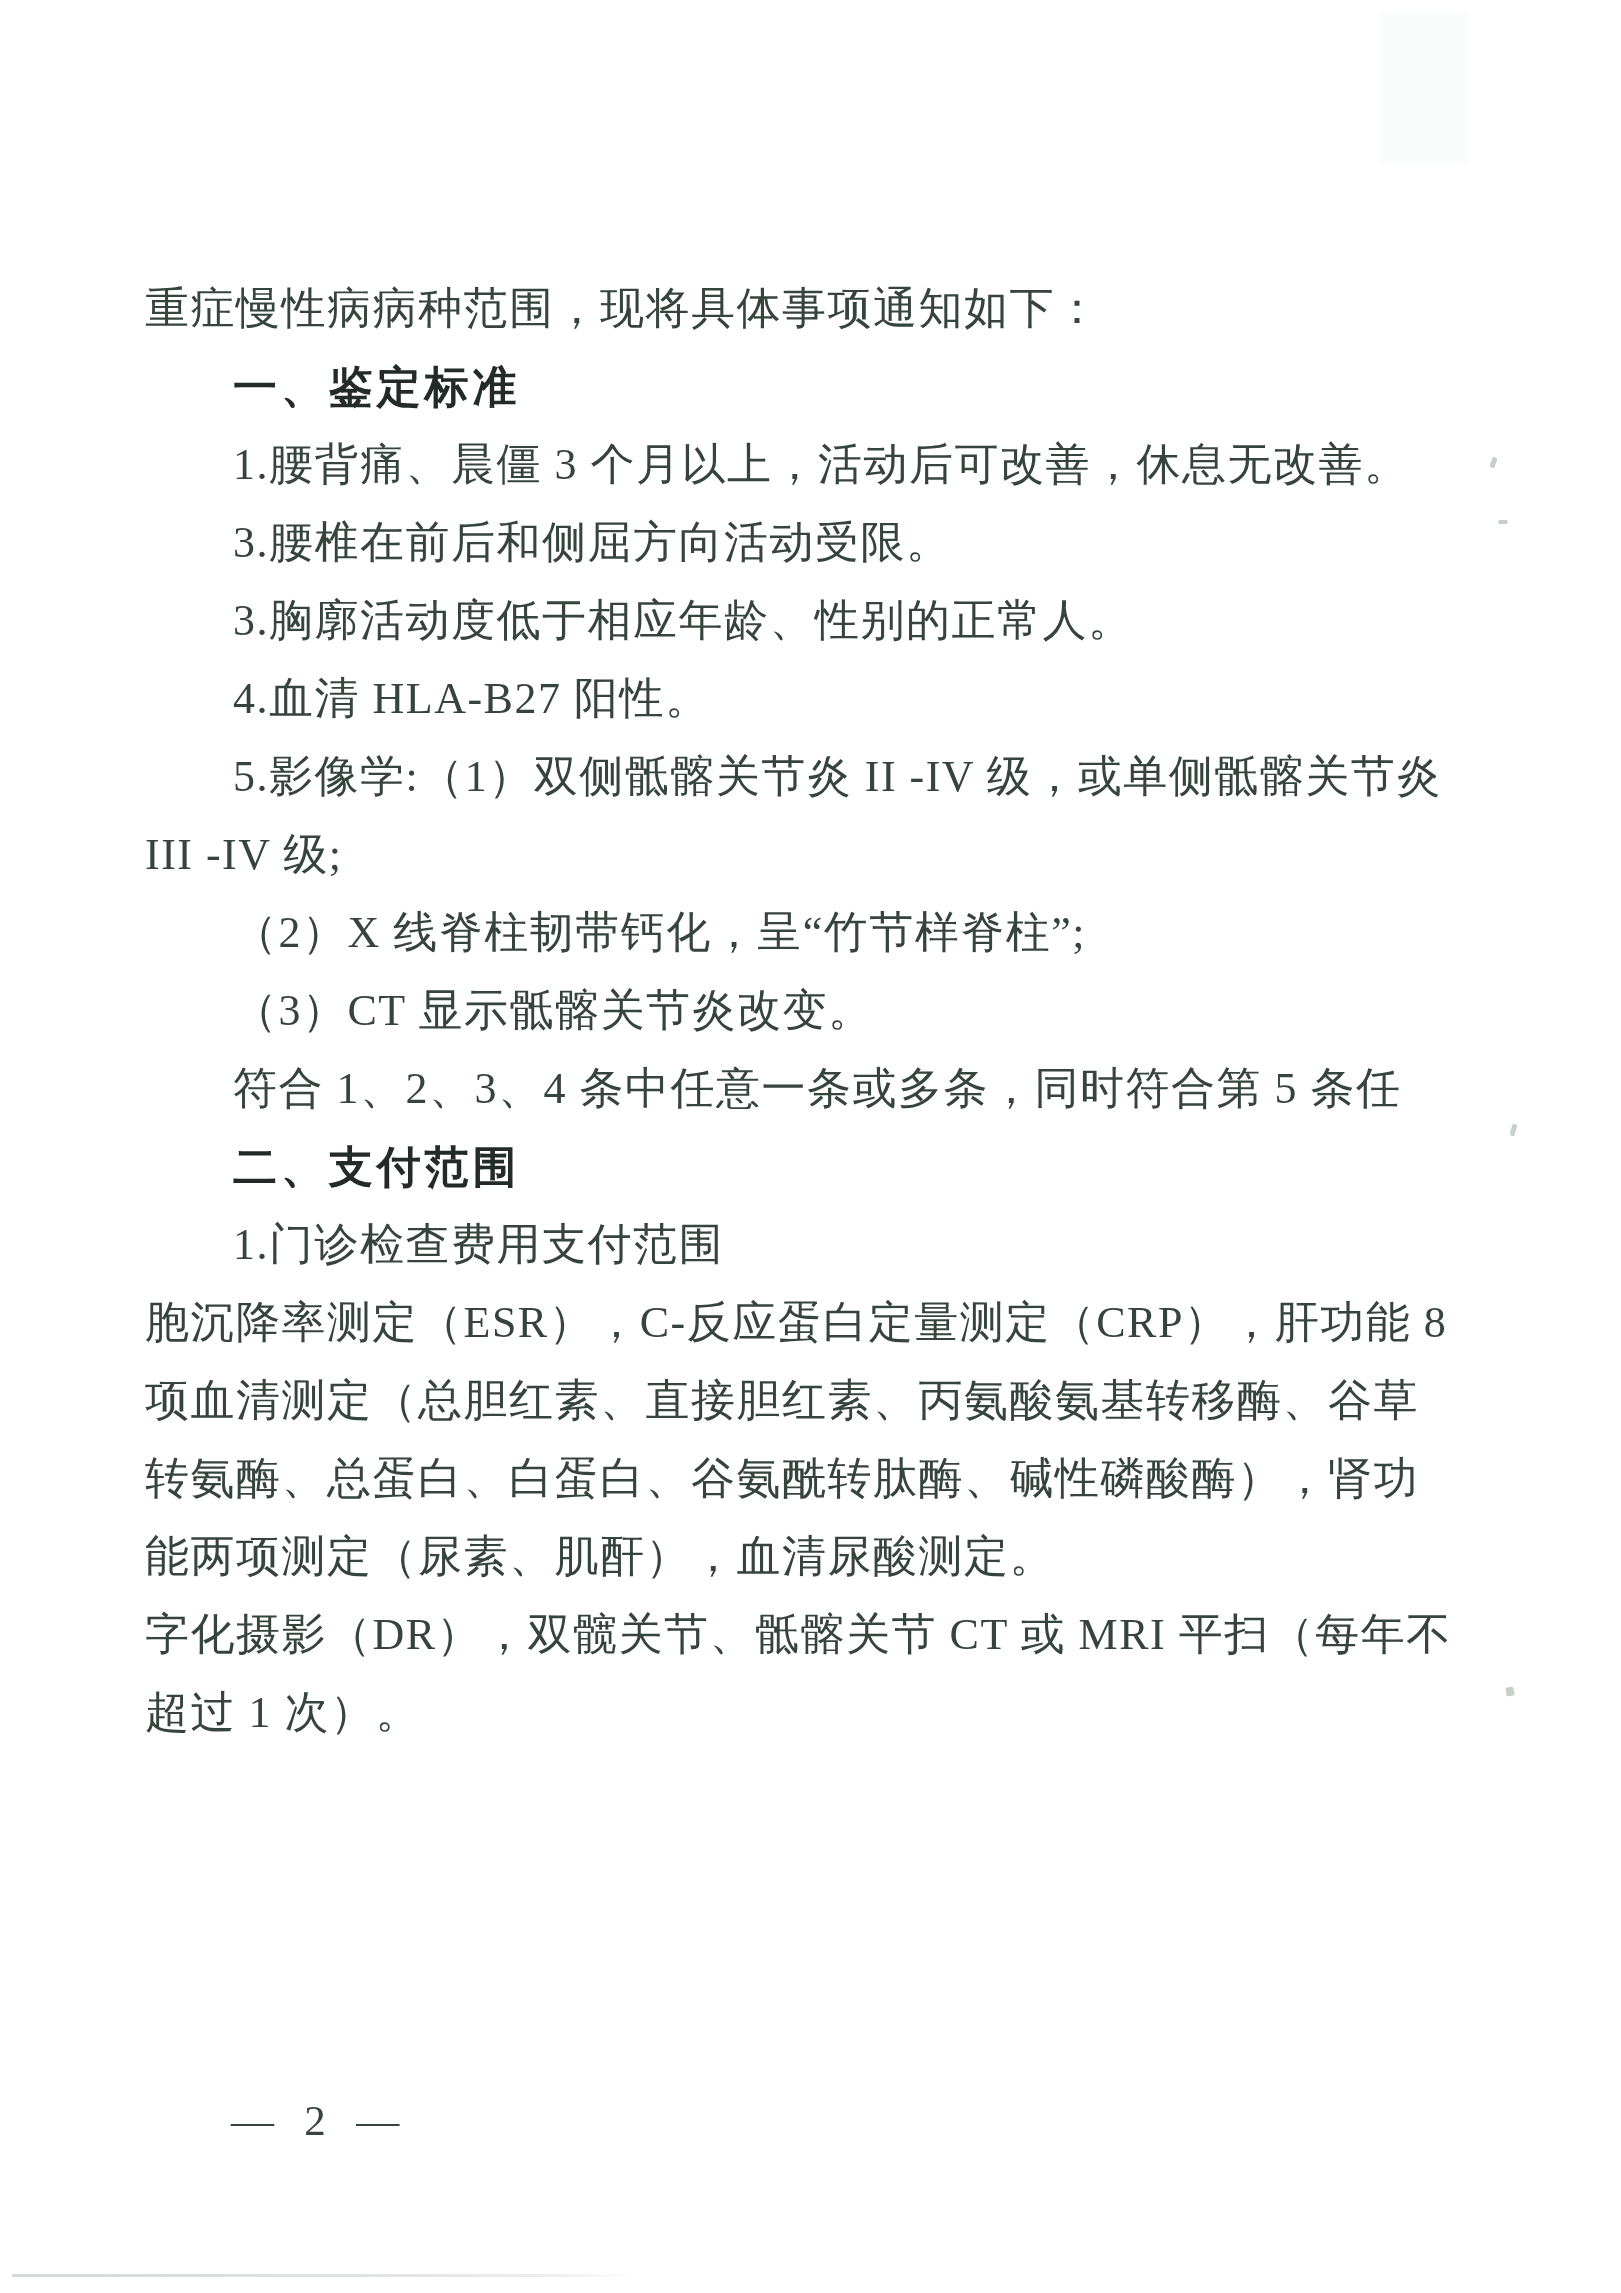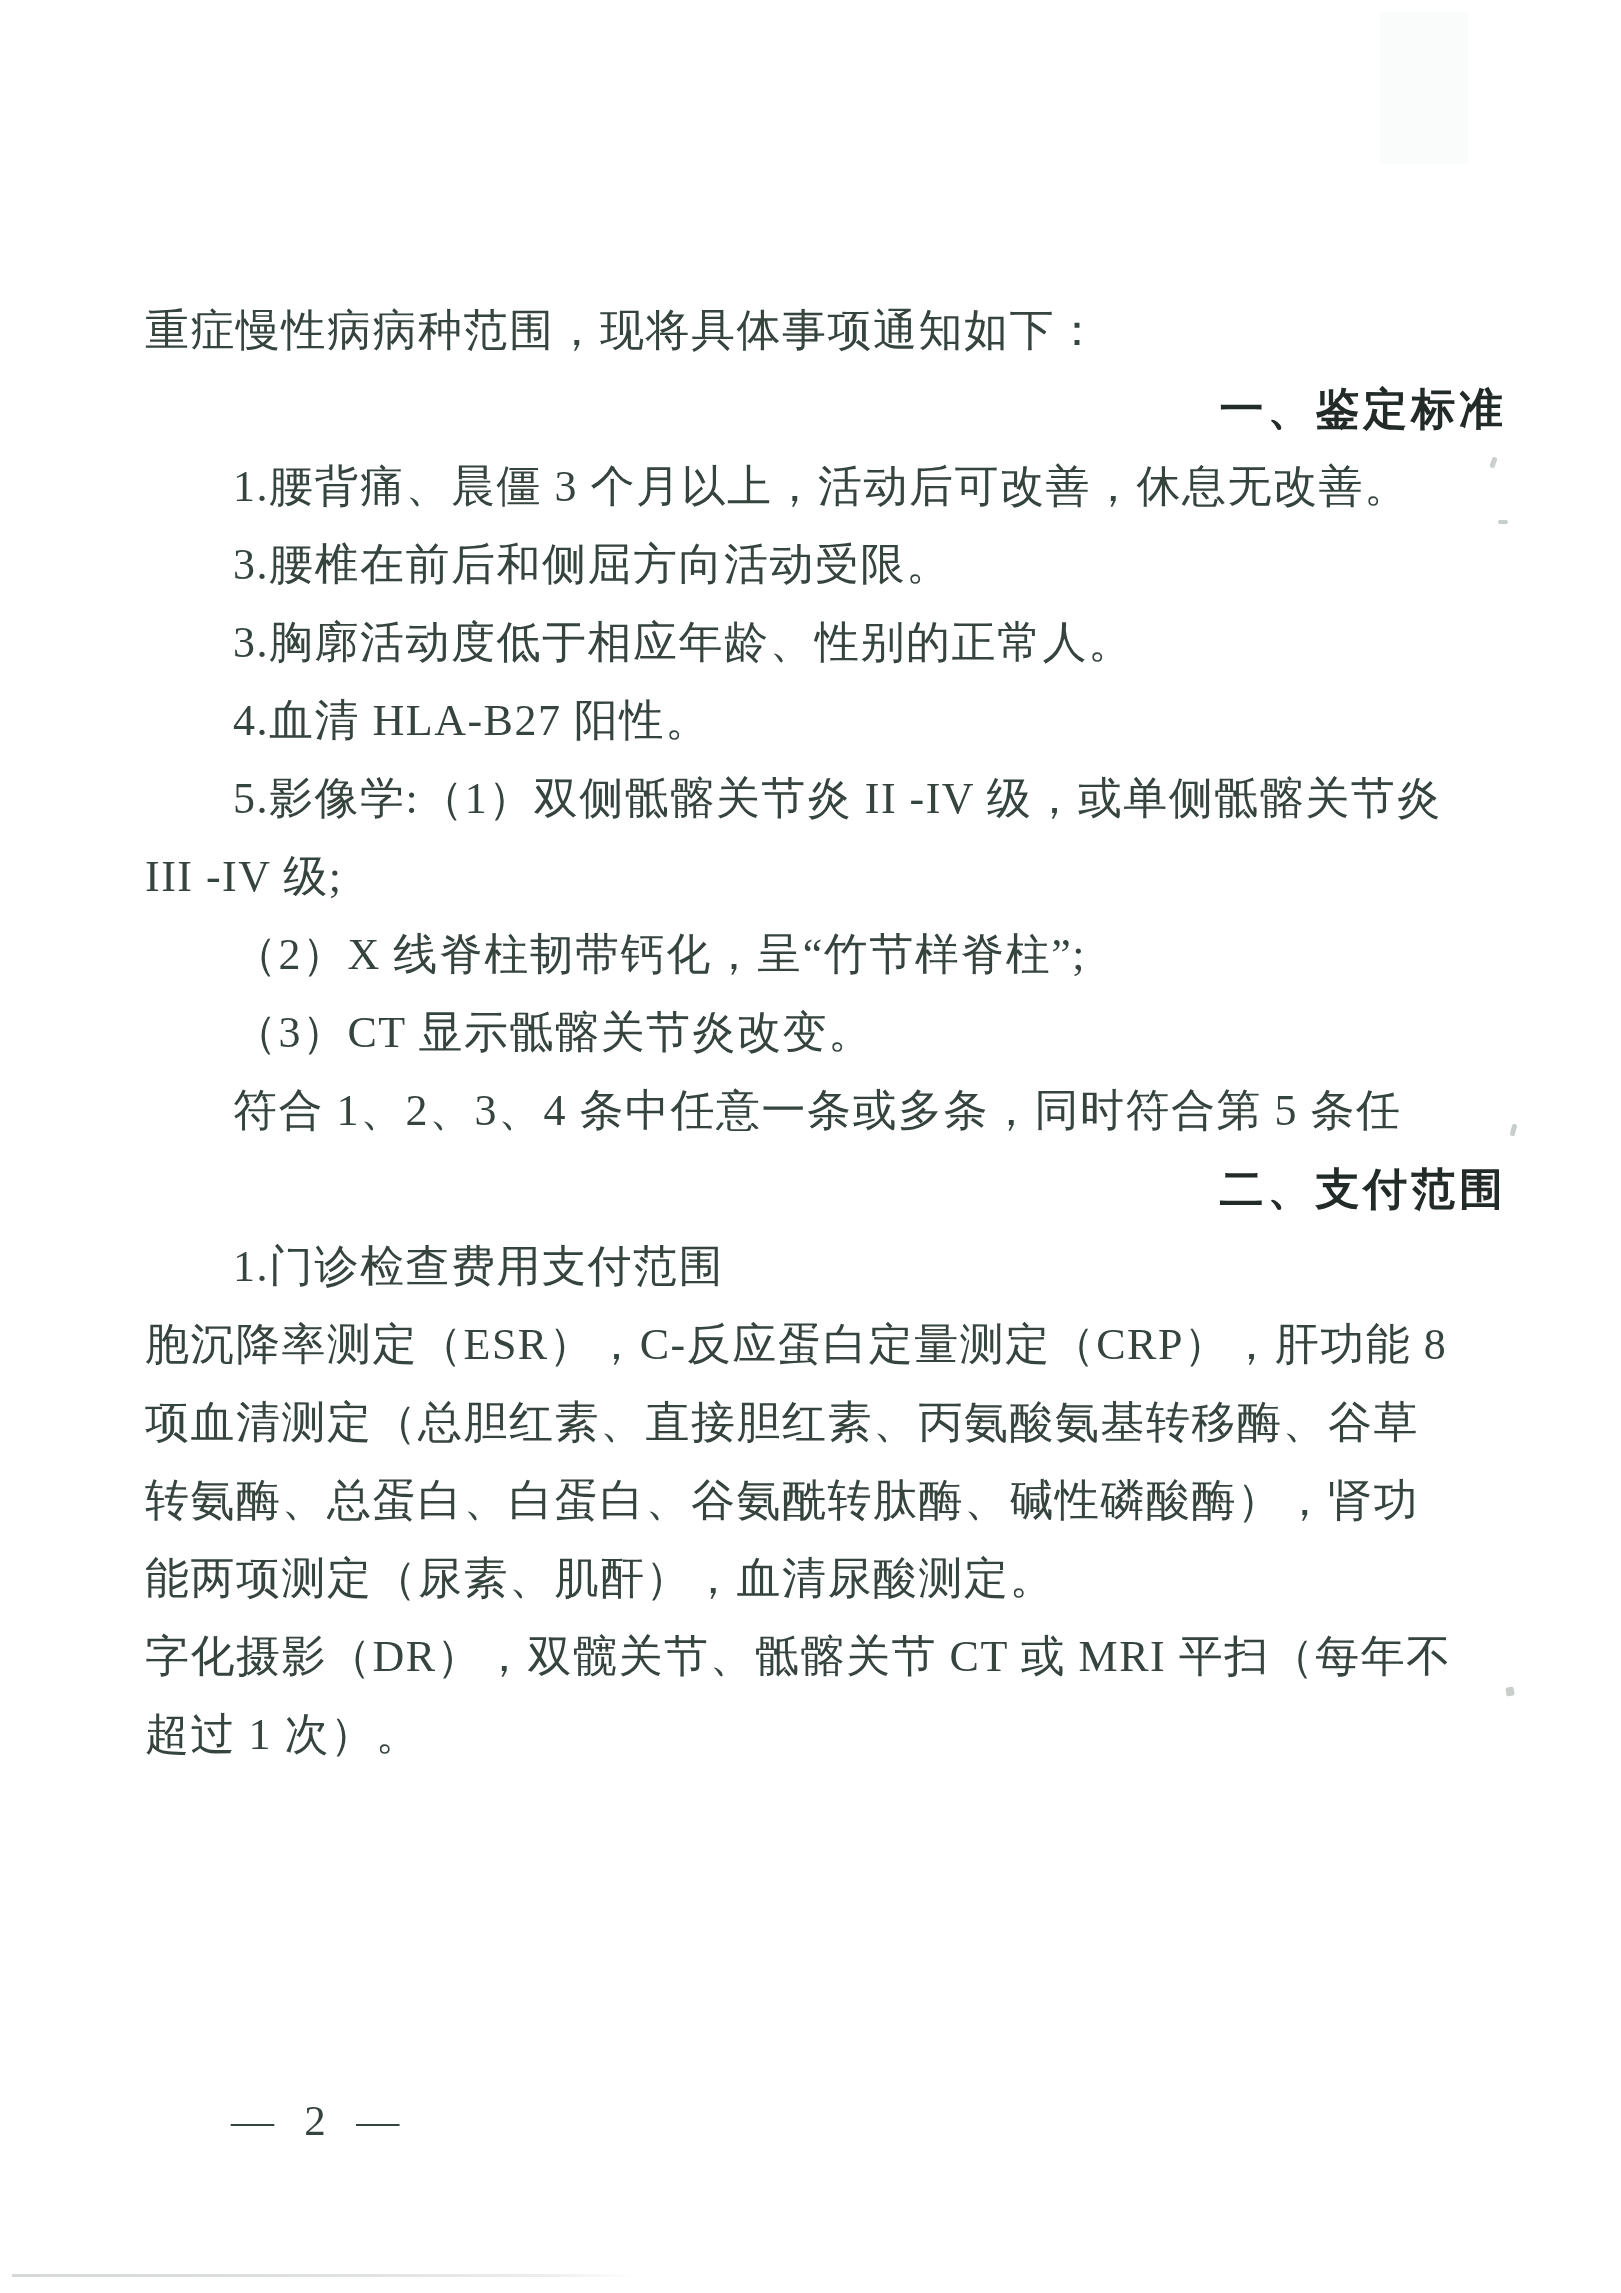--- a/index.html
+++ b/index.html
@@ -10,41 +10,40 @@
   .page {
     position: relative;
     width: 1621px;
     height: 2294px;
     background: #ffffff;
     overflow: hidden;
     font-family: "Liberation Serif", "DejaVu Serif", serif;
   }
   .text-block {
     position: absolute;
-    top: 292px;
+    top: 270px;
     left: 145px;
     width: 1362px;
   }
   .line {
     font-size: 44px;
     line-height: 78px;
     height: 78px;
     color: var(--text-color, #36443e);
     white-space: nowrap;
     letter-spacing: 1.5px;
   }
   .line.indent-2 {
     padding-left: 88px;
   }
   .line.heading {
     font-family: "Liberation Sans", "DejaVu Sans", sans-serif;
     font-weight: 700;
     color: var(--heading-color, #222b27);
     letter-spacing: 3.9px;
-    text-align: right;
   }
   .page-number {
     position: absolute;
     top: 2096px;
     left: 231px;
     font-size: 43px;
     line-height: 49px;
     color: var(--text-color, #36443e);
     letter-spacing: 9.8px;
     white-space: nowrap;

